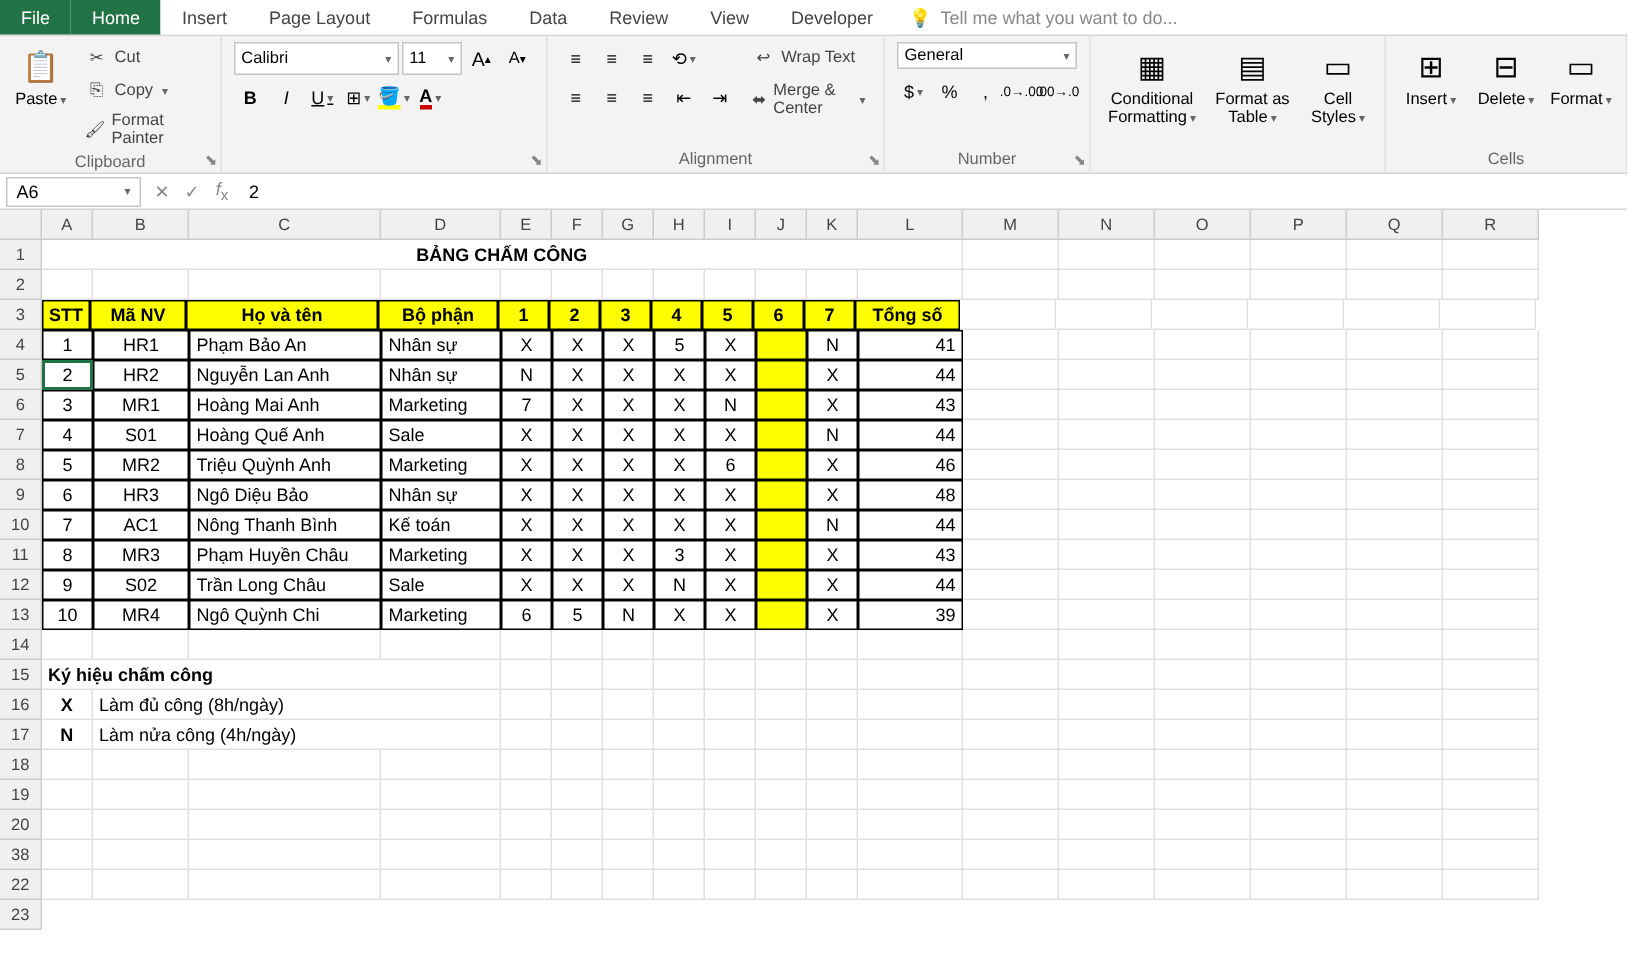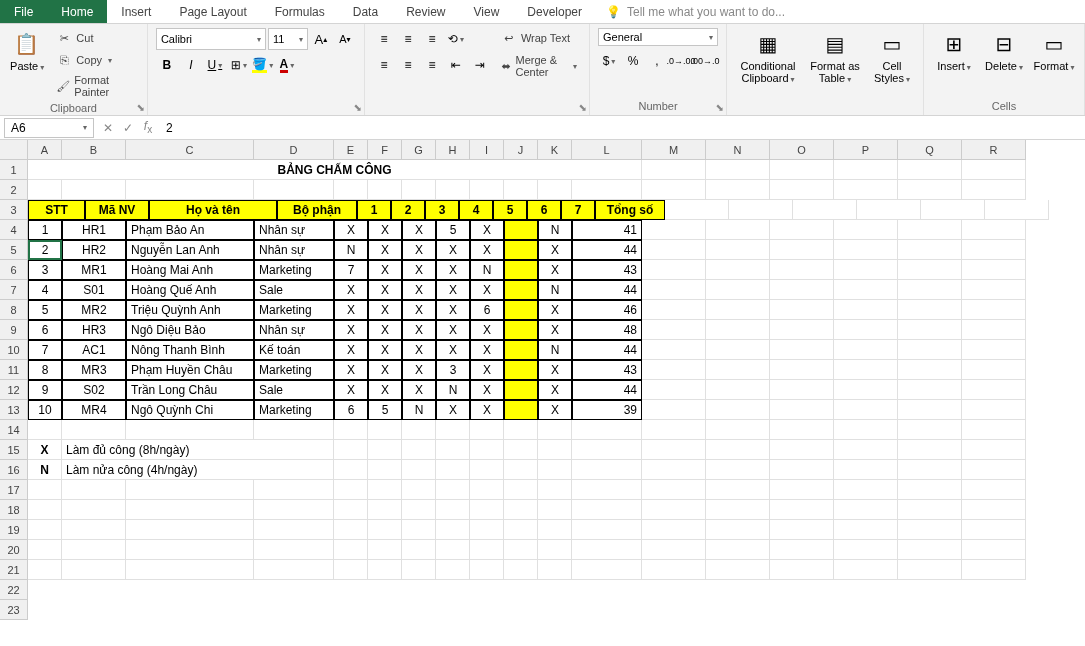--- a/index.html
+++ b/index.html
@@ -168,20 +168,21 @@
             <span class="ic">↩</span>
             <span>Wrap Text</span>
           </div>
         <div class="small-btn">
             <span class="ic">⬌</span>
             <span>Merge &amp; Center</span>
             <span class="dd">▾</span>
           </div>
       </div>
     </div>
+    <div class="group-label">Alignment</div>
     <span class="dialog-launcher">⬊</span>
   </div>
 
   <div class="group">
     <div class="group-body">
       <div class="stack" style="gap:4px">
         <div class="sel" style="width:120px">
             <span>General</span>
             <span class="dd">▾</span>
           </div>
@@ -195,21 +196,21 @@
       </div>
     </div>
     <div class="group-label">Number</div>
     <span class="dialog-launcher">⬊</span>
   </div>
 
   <div class="group">
     <div class="group-body">
       <div class="big-btn" style="width:66px">
         <div class="icon">▦</div>
-        <div class="lbl"><span>Conditional Clipboard</span><span class="dd">▾</span></div>
+        <div class="lbl"><span>Conditional Formatting</span><span class="dd">▾</span></div>
       </div>
       <div class="big-btn" style="width:56px">
         <div class="icon">▤</div>
         <div class="lbl"><span>Format as Table</span><span class="dd">▾</span></div>
       </div>
       <div class="big-btn" style="width:46px">
         <div class="icon">▭</div>
         <div class="lbl"><span>Cell Styles</span><span class="dd">▾</span></div>
       </div>
     </div>
@@ -281,21 +282,21 @@
       <div class="row-h">11</div>
       <div class="row-h">12</div>
       <div class="row-h">13</div>
       <div class="row-h">14</div>
       <div class="row-h">15</div>
       <div class="row-h">16</div>
       <div class="row-h">17</div>
       <div class="row-h">18</div>
       <div class="row-h">19</div>
       <div class="row-h">20</div>
-      <div class="row-h">21</div>
+      <div class="row-h">38</div>
       <div class="row-h">22</div>
       <div class="row-h">23</div>
     </div>
   <div class="cells" id="cells">
       <div class="row">
         <div class="cell title" style="width: 614px;">BẢNG CHẤM CÔNG</div>
         <div class="cell " style="width: 64px;"></div>
         <div class="cell " style="width: 64px;"></div>
         <div class="cell " style="width: 64px;"></div>
         <div class="cell " style="width: 64px;"></div>
@@ -316,21 +317,21 @@
         <div class="cell " style="width: 34px;"></div>
         <div class="cell " style="width: 70px;"></div>
         <div class="cell " style="width: 64px;"></div>
         <div class="cell " style="width: 64px;"></div>
         <div class="cell " style="width: 64px;"></div>
         <div class="cell " style="width: 64px;"></div>
         <div class="cell " style="width: 64px;"></div>
         <div class="cell " style="width: 64px;"></div>
       </div>
       <div class="row">
-        <div class="cell hdr" style="width: 57px;">STT</div>
+        <div class="cell hdr" style="width: 32px;">STT</div>
         <div class="cell hdr" style="width: 64px;">Mã NV</div>
         <div class="cell hdr" style="width: 128px;">Họ và tên</div>
         <div class="cell hdr" style="width: 80px;">Bộ phận</div>
         <div class="cell hdr" style="width: 34px;">1</div>
         <div class="cell hdr" style="width: 34px;">2</div>
         <div class="cell hdr" style="width: 34px;">3</div>
         <div class="cell hdr" style="width: 34px;">4</div>
         <div class="cell hdr" style="width: 34px;">5</div>
         <div class="cell hdr" style="width: 34px;">6</div>
         <div class="cell hdr" style="width: 34px;">7</div>
@@ -556,20 +557,37 @@
         <div class="cell " style="width: 34px;"></div>
         <div class="cell " style="width: 70px;"></div>
         <div class="cell " style="width: 64px;"></div>
         <div class="cell " style="width: 64px;"></div>
         <div class="cell " style="width: 64px;"></div>
         <div class="cell " style="width: 64px;"></div>
         <div class="cell " style="width: 64px;"></div>
         <div class="cell " style="width: 64px;"></div>
       </div>
       <div class="row">
+        <div class="cell bold" style="width: 306px;">Ký hiệu chấm công</div>
+        <div class="cell " style="width: 34px;"></div>
+        <div class="cell " style="width: 34px;"></div>
+        <div class="cell " style="width: 34px;"></div>
+        <div class="cell " style="width: 34px;"></div>
+        <div class="cell " style="width: 34px;"></div>
+        <div class="cell " style="width: 34px;"></div>
+        <div class="cell " style="width: 34px;"></div>
+        <div class="cell " style="width: 70px;"></div>
+        <div class="cell " style="width: 64px;"></div>
+        <div class="cell " style="width: 64px;"></div>
+        <div class="cell " style="width: 64px;"></div>
+        <div class="cell " style="width: 64px;"></div>
+        <div class="cell " style="width: 64px;"></div>
+        <div class="cell " style="width: 64px;"></div>
+      </div>
+      <div class="row">
         <div class="cell bold" style="width: 34px; justify-content: center;">X</div>
         <div class="cell " style="width: 272px;">Làm đủ công (8h/ngày)</div>
         <div class="cell " style="width: 34px;"></div>
         <div class="cell " style="width: 34px;"></div>
         <div class="cell " style="width: 34px;"></div>
         <div class="cell " style="width: 34px;"></div>
         <div class="cell " style="width: 34px;"></div>
         <div class="cell " style="width: 34px;"></div>
         <div class="cell " style="width: 34px;"></div>
         <div class="cell " style="width: 70px;"></div>

